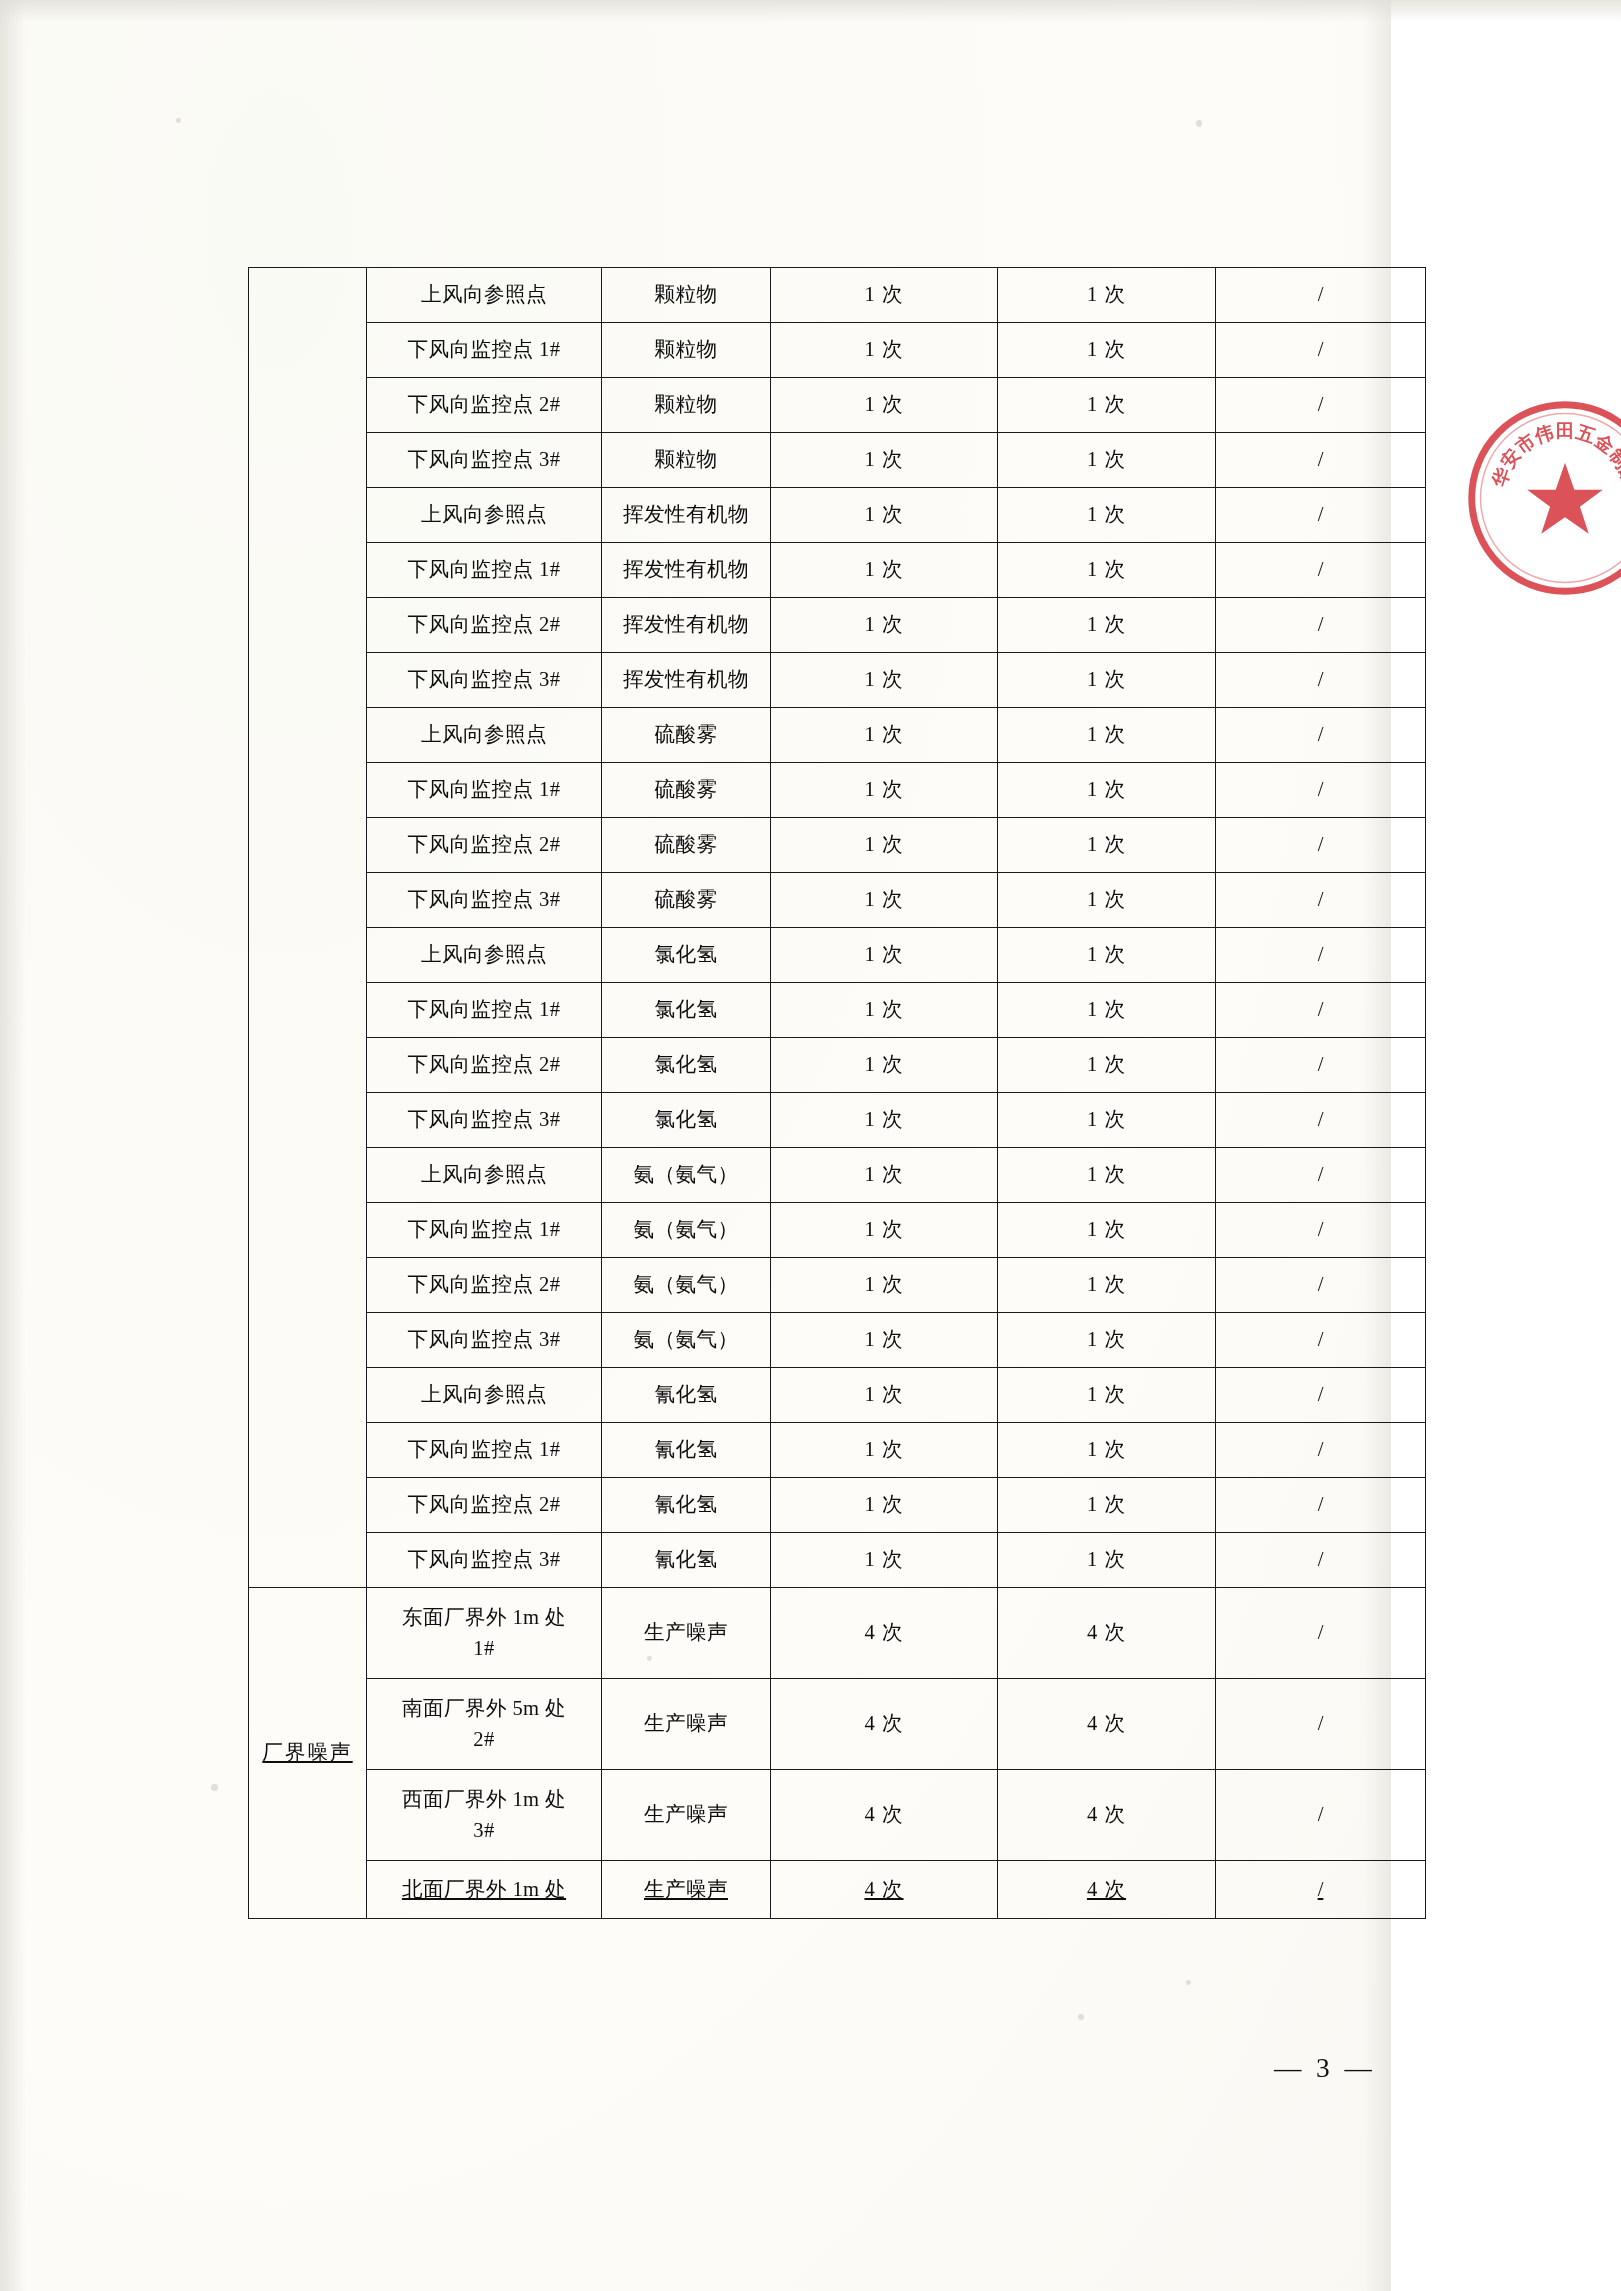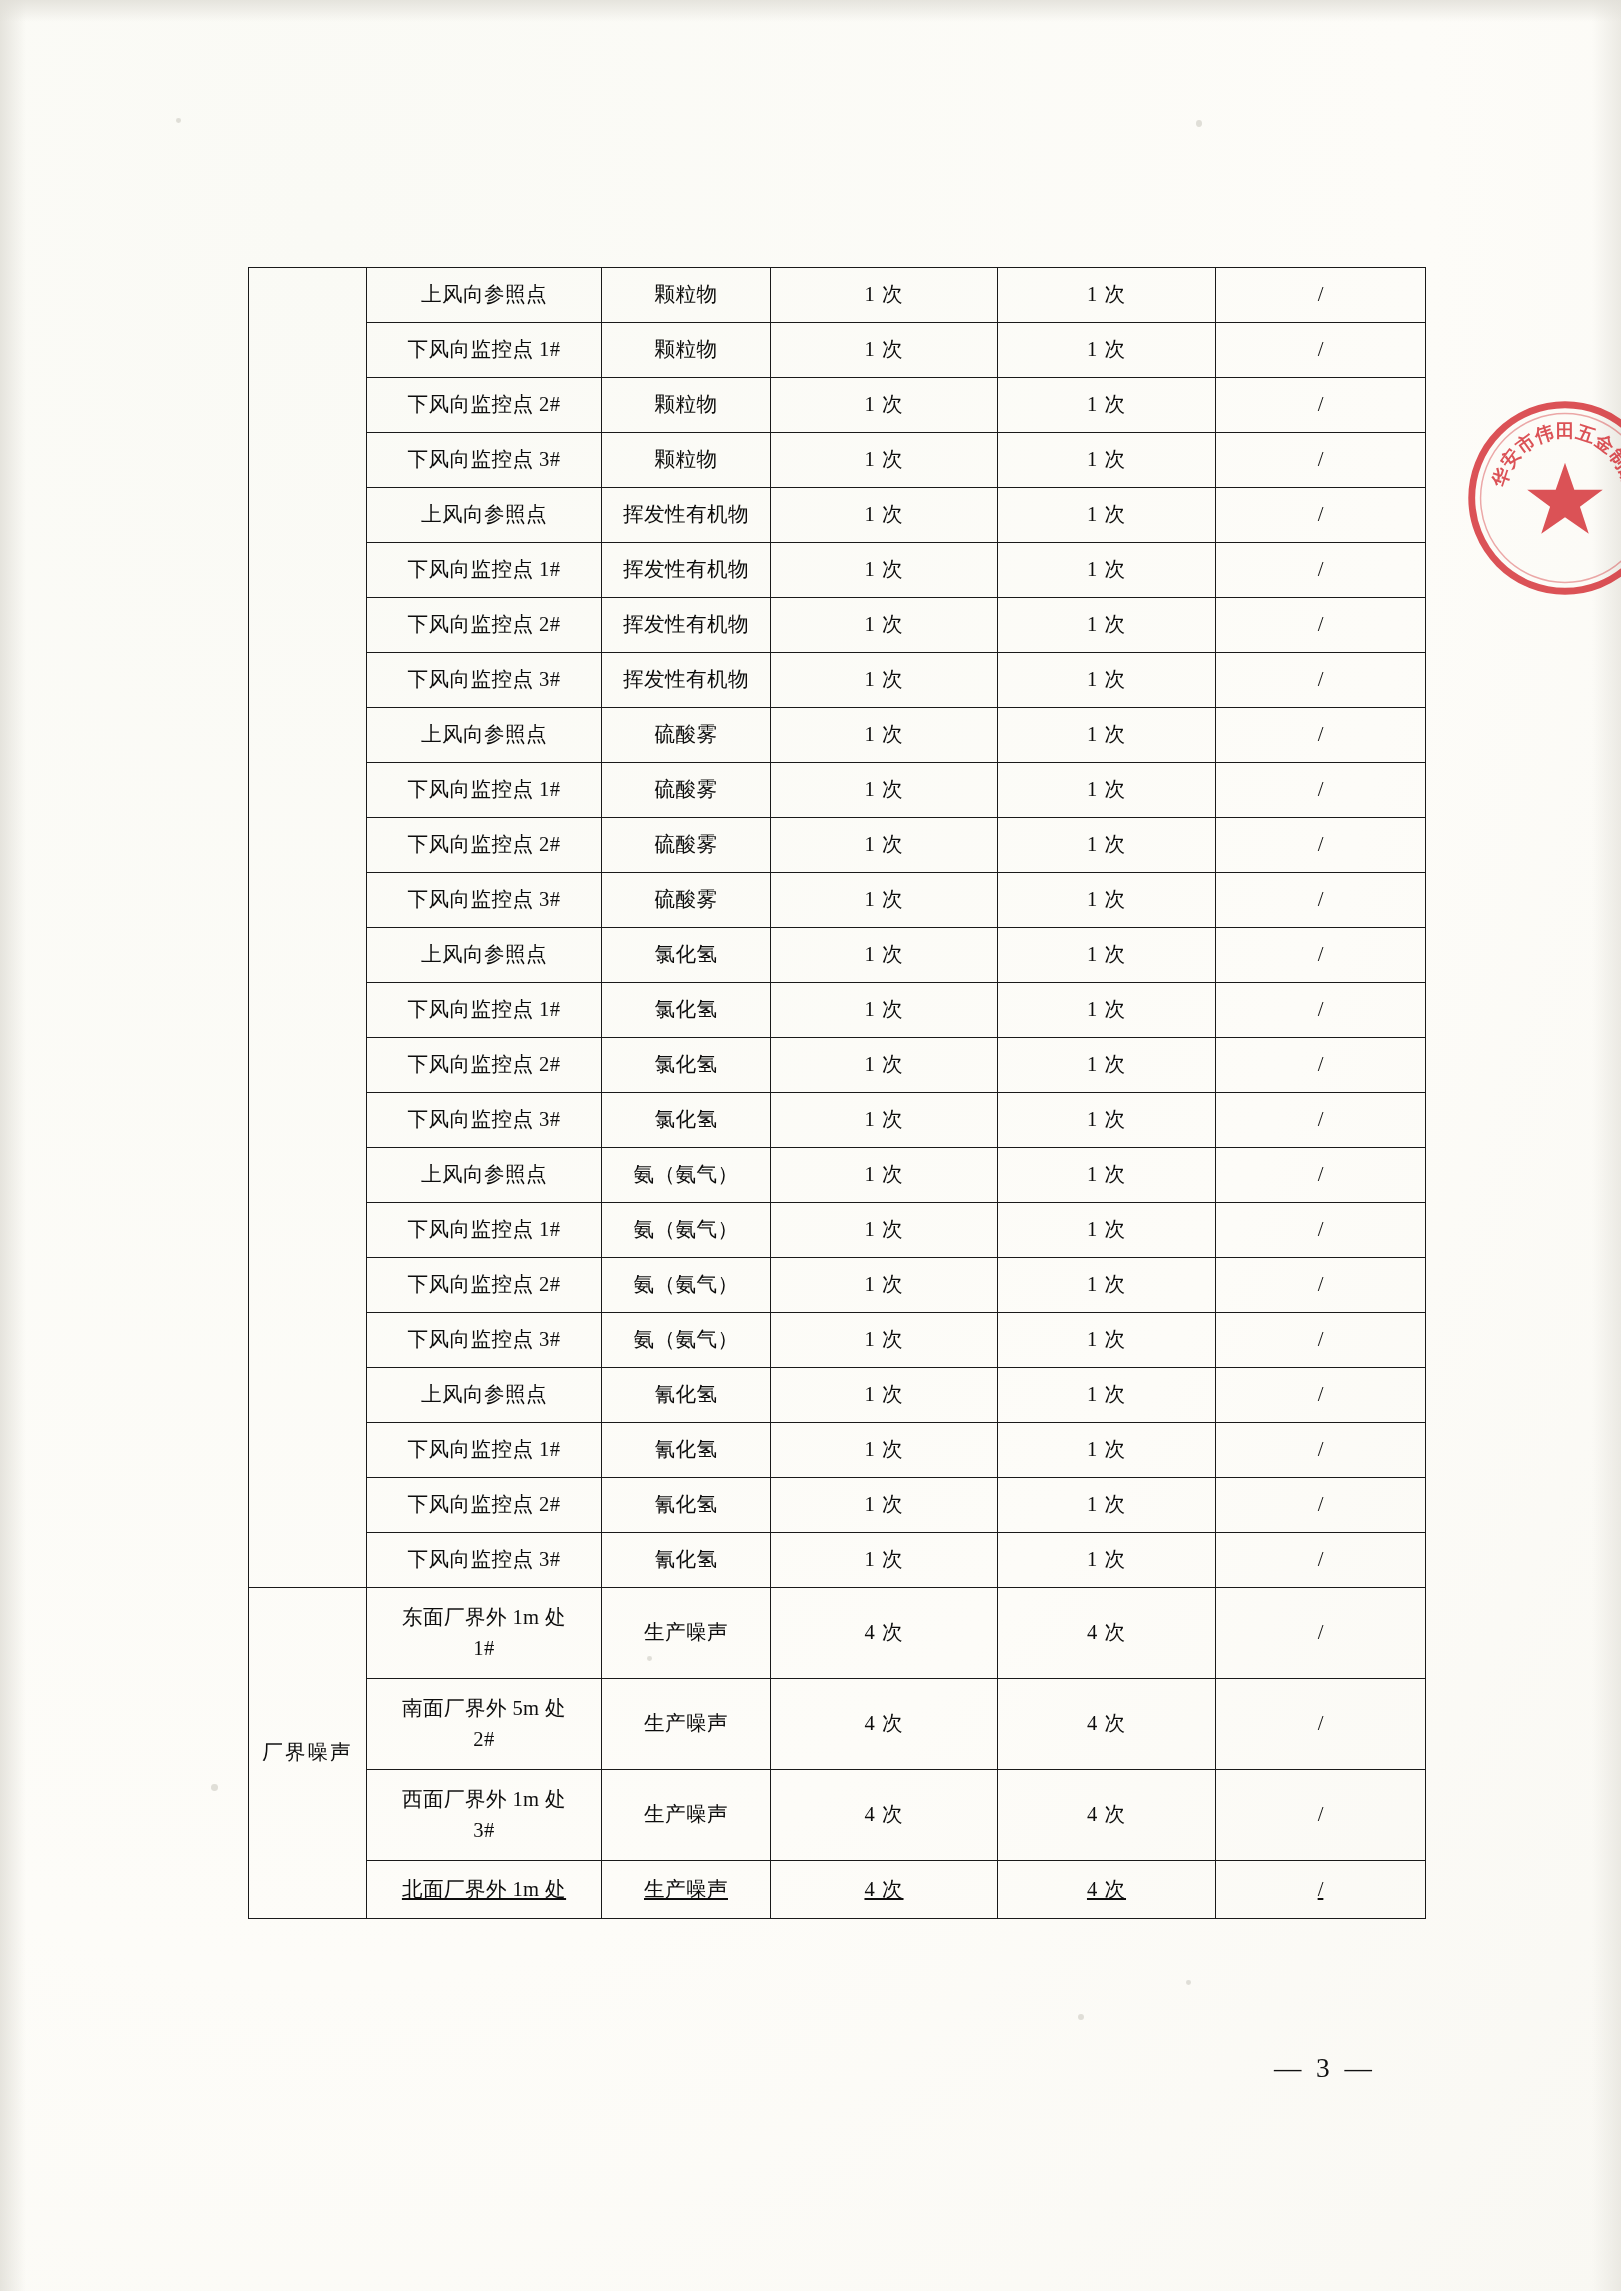--- a/index.html
+++ b/index.html
@@ -10,21 +10,21 @@
     width: 1621px;
     height: 2292px;
     background: #ffffff;
     font-family: "Liberation Serif", serif;
     position: relative;
     overflow: hidden;
   }
   .page {
     position: absolute;
     left: 0; top: 0;
-    width: 1621px;
+    width: 1391px;
     height: 2292px;
     background: #f97316;
   }
   
   .paper-tint {
     position: absolute;
     left: 0; top: 0; right: 0; bottom: 0;
     background:
       radial-gradient(ellipse at 20% 10%, rgba(250,250,245,1) 0%, rgba(253,252,248,1) 60%, rgba(249,248,243,1) 100%);
     pointer-events: none;
@@ -100,20 +100,21 @@
   tr.air-row td { height: 54px; }
   tr.noise-row td { height: 90px; }
   tr.noise-row-last td { height: 57px; text-decoration: underline; }
 
   td.category {
     font-size: 23.5px;
     letter-spacing: 2px;
     line-height: 1.45;
     writing-mode: horizontal-tb;
     padding: 0 21.6px;
+    text-decoration: underline;
   }
   td.cat-blank { }
 
   .site-two-line {
     display: block;
     line-height: 1.5;
     text-align: center;
   }
 
   

